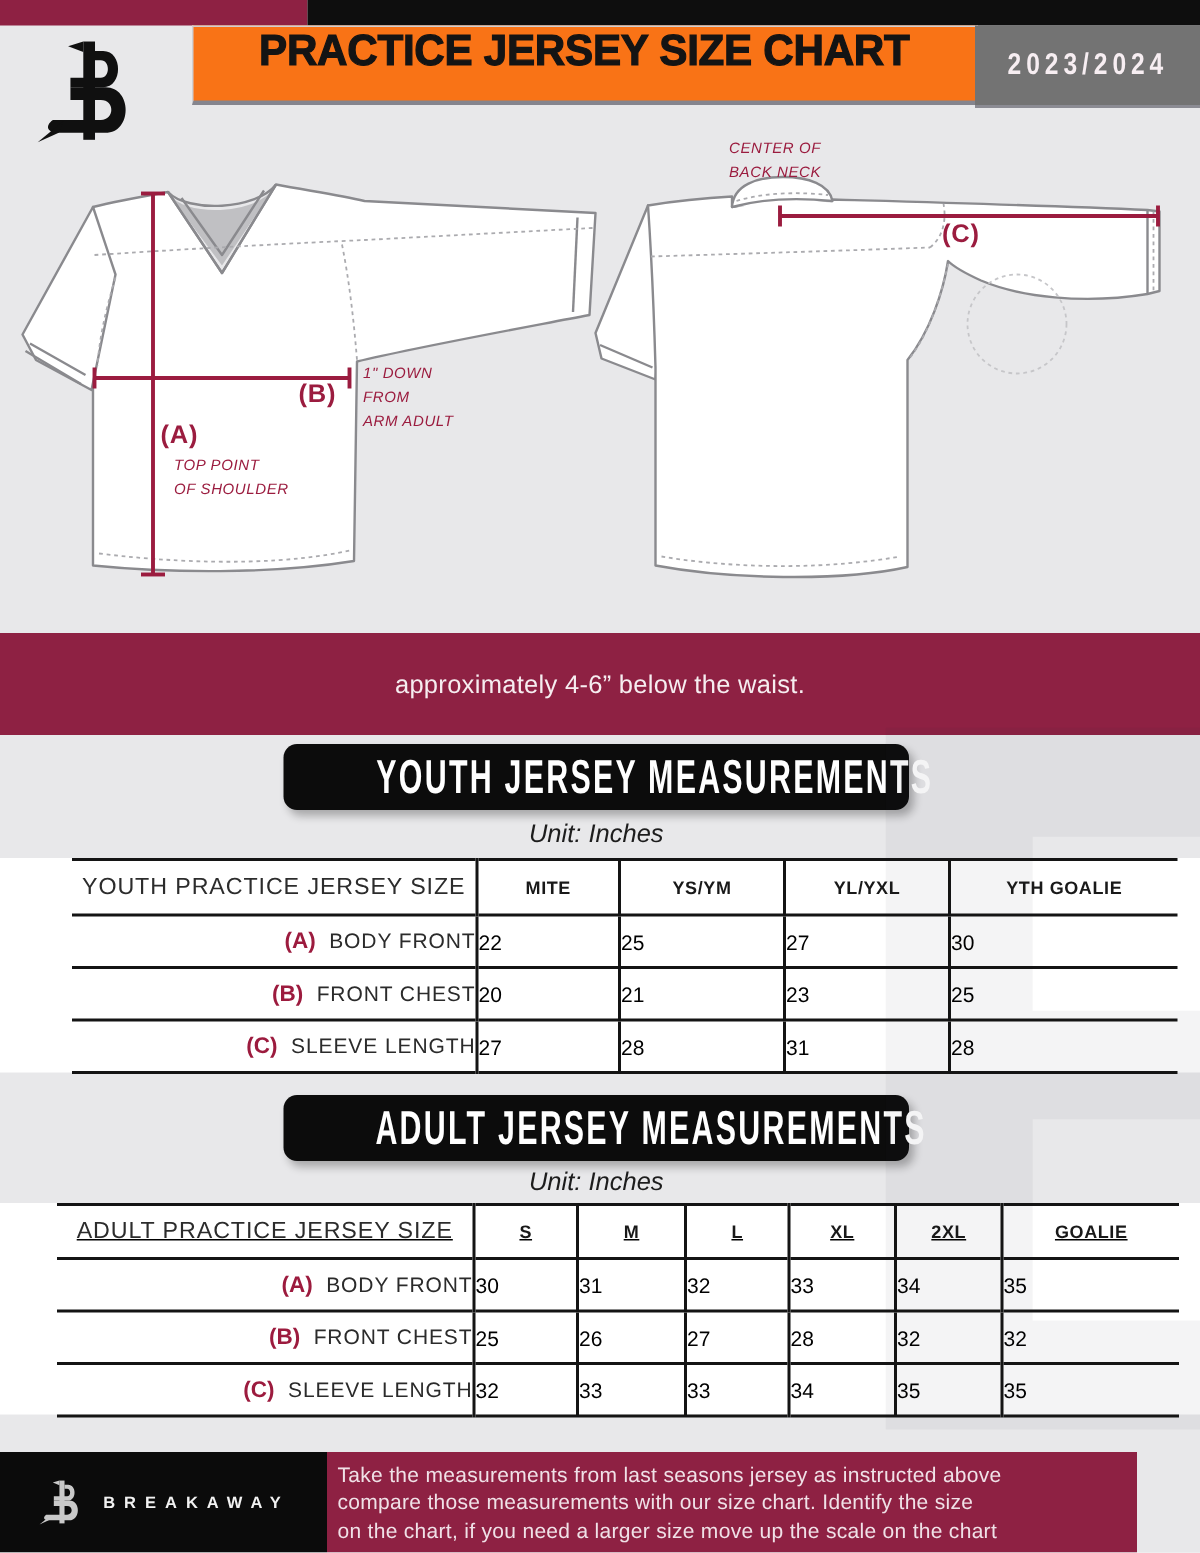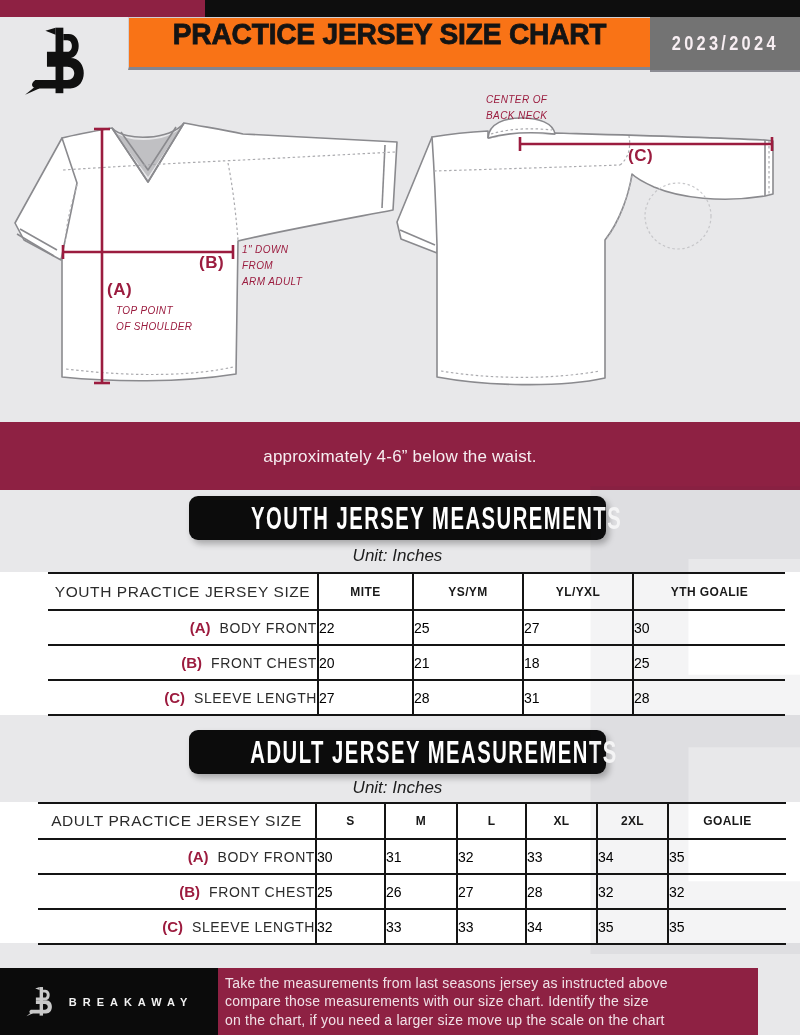--- a/index.html
+++ b/index.html
@@ -215,21 +215,21 @@
       <td class="label-cell"><span class="key">(A)</span><span class="row-label">BODY FRONT</span></td>
       <td class="num">22</td>
       <td class="num">25</td>
       <td class="num">27</td>
       <td class="num">30</td>
     </tr>
     <tr style="height:35px;">
       <td class="label-cell"><span class="key">(B)</span><span class="row-label">FRONT CHEST</span></td>
       <td class="num">20</td>
       <td class="num">21</td>
-      <td class="num">18</td>
+      <td class="num">23</td>
       <td class="num">25</td>
     </tr>
     <tr style="height:35px;">
       <td class="label-cell"><span class="key">(C)</span><span class="row-label">SLEEVE LENGTH</span></td>
       <td class="num">27</td>
       <td class="num">28</td>
       <td class="num">31</td>
       <td class="num">28</td>
     </tr>
   </tbody>
@@ -245,21 +245,21 @@
     <colgroup>
         <col style="width:278px">
         <col style="width:69px">
         <col style="width:72px">
         <col style="width:69px">
         <col style="width:71px">
         <col style="width:71px">
         <col style="width:118px">
       </colgroup>
     <tbody>
-        <tr style="height:36px;">
+        <tr style="height:36px;text-decoration:underline;">
       <th class="row-head-label">ADULT PRACTICE JERSEY SIZE</th>
       <th class="col-head">S</th>
       <th class="col-head">M</th>
       <th class="col-head">L</th>
       <th class="col-head">XL</th>
       <th class="col-head">2XL</th>
       <th class="col-head">GOALIE</th>
     </tr>
     <tr style="height:35px;">
       <td class="label-cell"><span class="key">(A)</span><span class="row-label">BODY FRONT</span></td>

